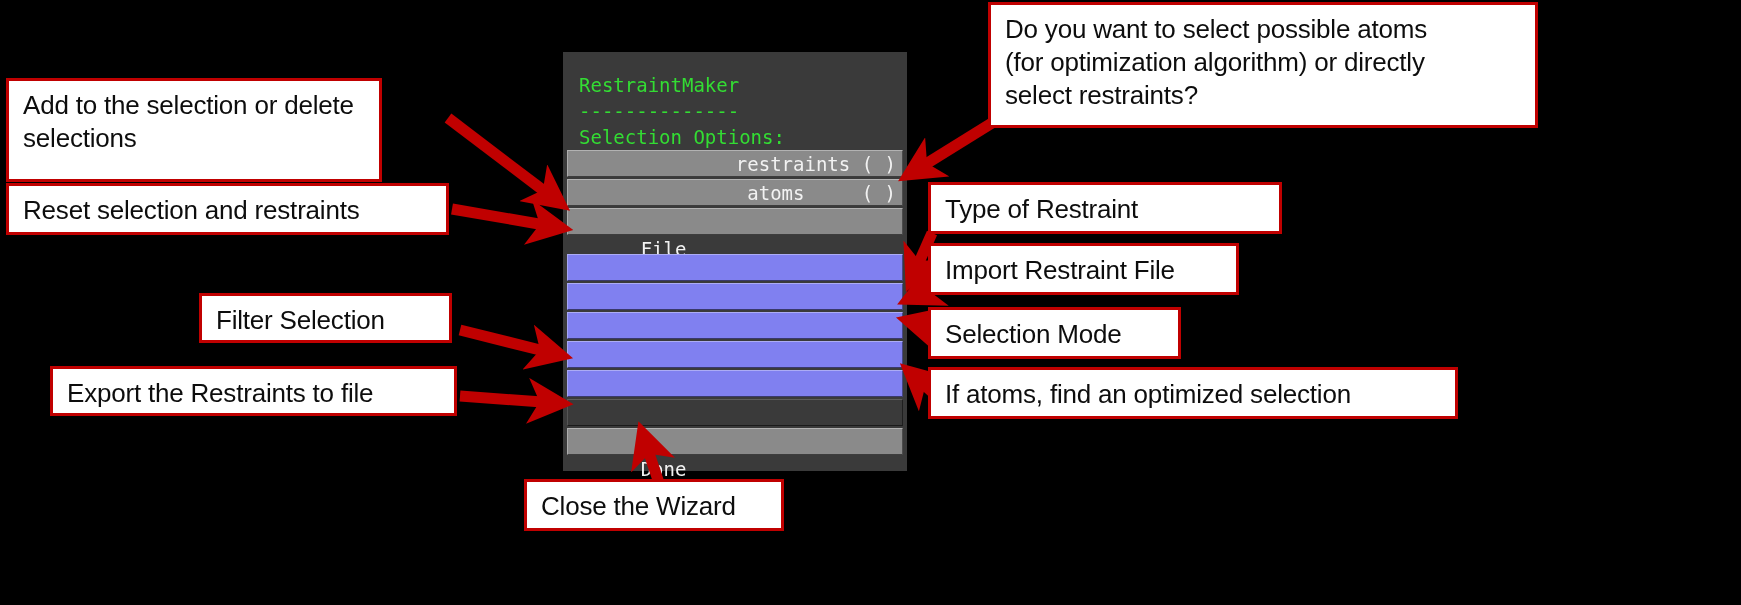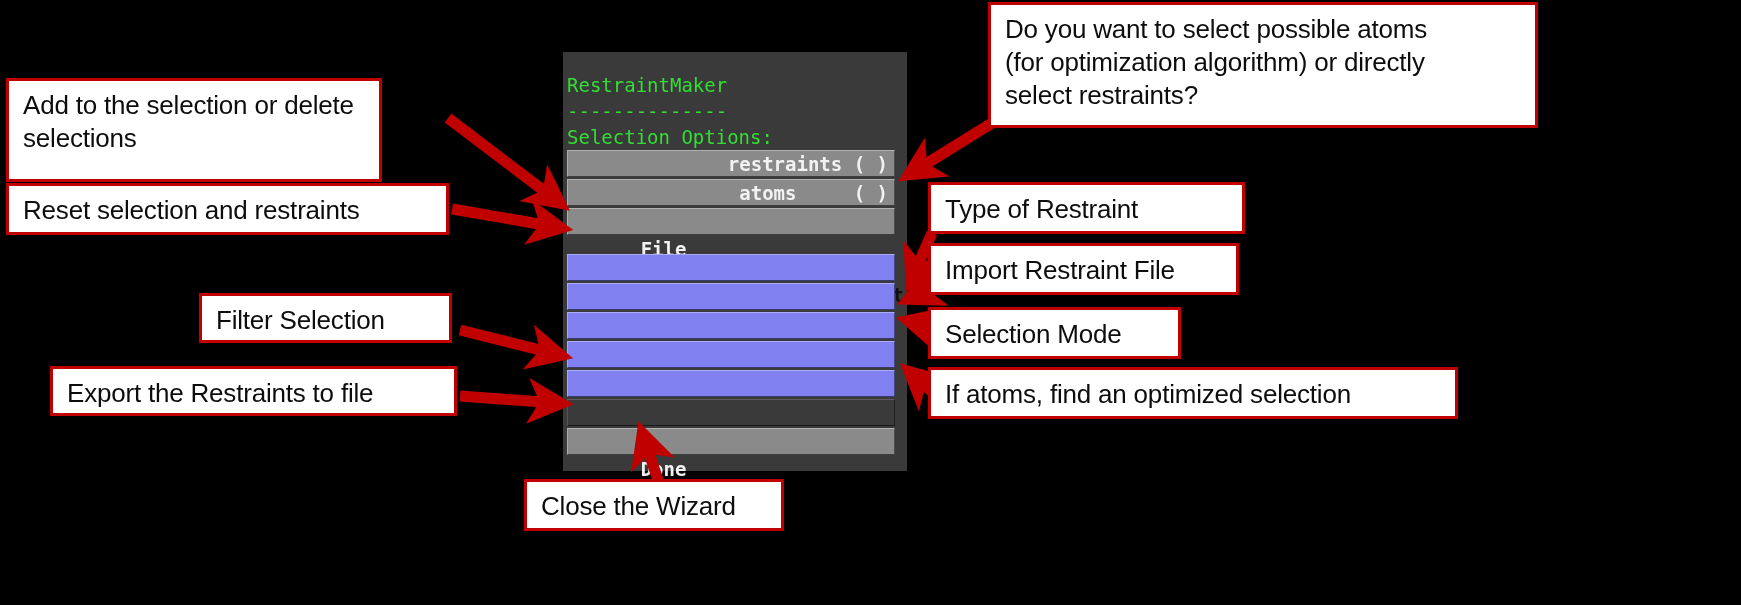--- a/index.html
+++ b/index.html
@@ -54,45 +54,44 @@
     padding: 0;
     font-family: "DejaVu Sans Mono", "Liberation Mono", monospace;
   }
   .wiz-pad-top { height: 20px; }
   .wiz-pad-bot { height: 14px; }
 
   .wtext {
     color: #33dd33;
     font-size: 19px;
     line-height: 26px;
-    padding: 0 4px;
+    padding: 0 16px;
     white-space: pre;
     letter-spacing: 0px;
     font-family: "DejaVu Sans Mono", "Liberation Mono", monospace;
   }
   .wspacer {
     height: 17px;
     background: #3a3a3a;
   }
 
   .wbtn {
     position: relative;
-    margin: 0 12px 2px 4px;
+    margin: 0 4px 2px 4px;
     height: 27px;
     line-height: 27px;
     font-size: 19px;
     white-space: pre;
     box-sizing: border-box;
     padding-left: 4px;
     font-family: "DejaVu Sans Mono", "Liberation Mono", monospace;
     border-top: 1px solid rgba(255,255,255,0.35);
     border-left: 1px solid rgba(255,255,255,0.30);
     border-bottom: 1px solid rgba(0,0,0,0.55);
     border-right: 1px solid rgba(0,0,0,0.45);
-    font-weight: bold;
   }
   .wbtn.gray {
     background: #8a8a8a;
     color: #f2f2f2;
   }
   .wbtn.blue {
     background: #8080f0;
     color: #101010;
   }
   .wbtn.dark {
@@ -199,21 +198,21 @@
   <div class="callout" style="left:6px; top:183px; width:443px; height:52px;">Reset selection and restraints</div>
 
   <div class="callout" style="left:199px; top:293px; width:253px; height:50px;">Filter Selection</div>
 
   <div class="callout" style="left:50px; top:366px; width:407px; height:50px;">Export the Restraints to file</div>
 
   <div class="callout" style="left:988px; top:2px; width:550px; height:126px;">Do you want to select possible atoms
 (for optimization algorithm) or directly
 select restraints?</div>
 
-  <div class="callout" style="left:928px; top:182px; width:317px; height:52px;">Type of Restraint</div>
+  <div class="callout" style="left:928px; top:182px; width:354px; height:52px;">Type of Restraint</div>
 
   <div class="callout" style="left:928px; top:243px; width:311px; height:52px;">Import Restraint File</div>
 
   <div class="callout" style="left:928px; top:307px; width:253px; height:52px;">Selection Mode</div>
 
   <div class="callout" style="left:928px; top:367px; width:530px; height:52px;">If atoms, find an optimized selection</div>
 
   <div class="callout" style="left:524px; top:479px; width:260px; height:52px;">Close the Wizard</div>
 
 </div>

